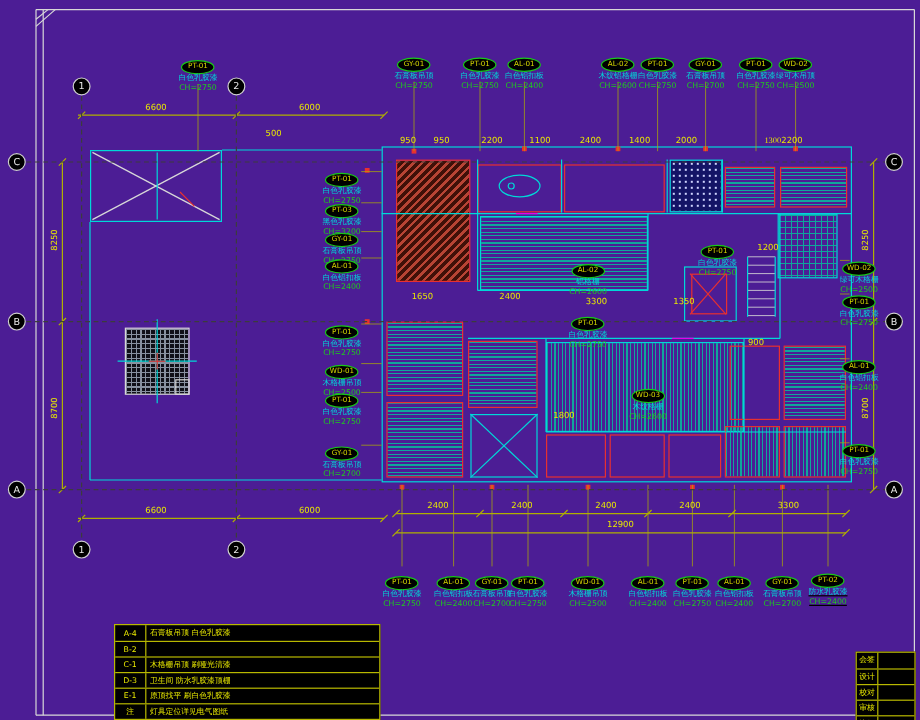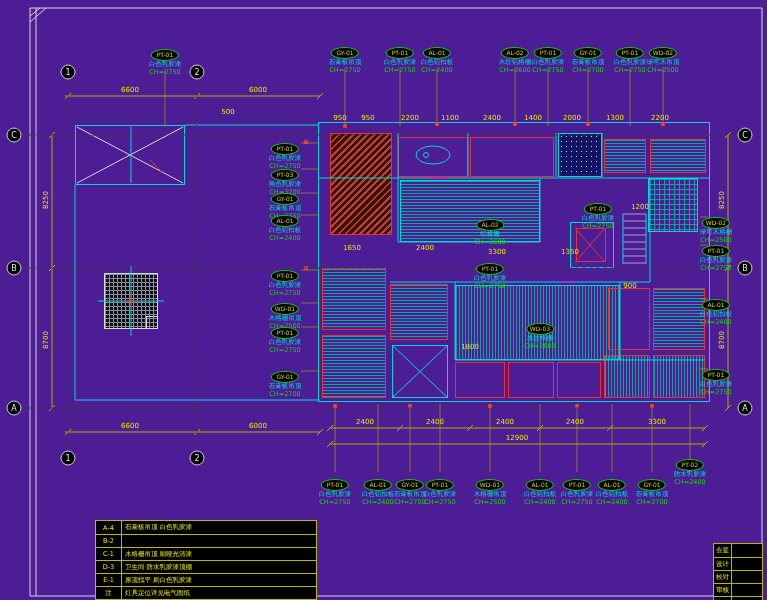--- a/index.html
+++ b/index.html
@@ -215,21 +215,21 @@
     <div class="tag" style="left: 716px; top: 364px;"><div class="ell">PT-01</div><div class="m">白色乳胶漆</div><div class="h">CH=2750</div></div>
     <div class="tag" style="left: 335px; top: 474px;"><div class="ell">PT-01</div><div class="m">白色乳胶漆</div><div class="h">CH=2750</div></div>
     <div class="tag" style="left: 378px; top: 474px;"><div class="ell">AL-01</div><div class="m">白色铝扣板</div><div class="h">CH=2400</div></div>
     <div class="tag" style="left: 410px; top: 474px;"><div class="ell">GY-01</div><div class="m">石膏板吊顶</div><div class="h">CH=2700</div></div>
     <div class="tag" style="left: 440px; top: 474px;"><div class="ell">PT-01</div><div class="m">白色乳胶漆</div><div class="h">CH=2750</div></div>
     <div class="tag" style="left: 490px; top: 474px;"><div class="ell">WD-01</div><div class="m">木格栅吊顶</div><div class="h">CH=2500</div></div>
     <div class="tag" style="left: 540px; top: 474px;"><div class="ell">AL-01</div><div class="m">白色铝扣板</div><div class="h">CH=2400</div></div>
     <div class="tag" style="left: 577px; top: 474px;"><div class="ell">PT-01</div><div class="m">白色乳胶漆</div><div class="h">CH=2750</div></div>
     <div class="tag" style="left: 612px; top: 474px;"><div class="ell">AL-01</div><div class="m">白色铝扣板</div><div class="h">CH=2400</div></div>
     <div class="tag" style="left: 652px; top: 474px;"><div class="ell">GY-01</div><div class="m">石膏板吊顶</div><div class="h">CH=2700</div></div>
-    <div class="tag" style="left: 690px; top: 454px;"><div class="ell">PT-02</div><div class="m">防水乳胶漆</div><div class="h">CH=2400</div></div>
+    <div class="tag" style="left: 690px; top: 472px; text-decoration: underline;"><div class="ell">PT-02</div><div class="m">防水乳胶漆</div><div class="h">CH=2400</div></div>
     <div class="tag" style="left: 490px; top: 214px;"><div class="ell">AL-02</div><div class="m">铝格栅</div><div class="h">CH=2600</div></div>
     <div class="tag" style="left: 490px; top: 258px;"><div class="ell">PT-01</div><div class="m">白色乳胶漆</div><div class="h">CH=2750</div></div>
     <div class="tag" style="left: 540px; top: 318px;"><div class="ell">WD-03</div><div class="m">木纹格栅</div><div class="h">CH=2600</div></div>
     <div class="tag" style="left: 598px; top: 198px;"><div class="ell">PT-01</div><div class="m">白色乳胶漆</div><div class="h">CH=2750</div></div>
     <div class="t yel" style="left: 130px; top: 90px;">6600</div>
     <div class="t yel" style="left: 258px; top: 90px;">6000</div>
     <div class="t yel" style="left: 130px; top: 426px;">6600</div>
     <div class="t yel" style="left: 258px; top: 426px;">6000</div>
     <div class="t yel" style="left: 365px; top: 422px;">2400</div>
     <div class="t yel" style="left: 435px; top: 422px;">2400</div>
@@ -242,21 +242,21 @@
     <div class="t yel rot" style="left: 722px; top: 200px;">8250</div>
     <div class="t yel rot" style="left: 722px; top: 340px;">8700</div>
     <div class="t yel" style="left: 228px; top: 112px;">500</div>
     <div class="t yel" style="left: 340px; top: 118px;">950</div>
     <div class="t yel" style="left: 368px; top: 118px;">950</div>
     <div class="t yel" style="left: 410px; top: 118px;">2200</div>
     <div class="t yel" style="left: 450px; top: 118px;">1100</div>
     <div class="t yel" style="left: 492px; top: 118px;">2400</div>
     <div class="t yel" style="left: 533px; top: 118px;">1400</div>
     <div class="t yel" style="left: 572px; top: 118px;">2000</div>
-    <div class="t yel" style="left: 615px; top: 118px;">1300</div>
+    <div class="t yel" style="left: 644px; top: 118px; font-family: Liberation Serif, serif;">1300</div>
     <div class="t yel" style="left: 660px; top: 118px;">2200</div>
     <div class="t yel" style="left: 352px; top: 248px;">1650</div>
     <div class="t yel" style="left: 425px; top: 248px;">2400</div>
     <div class="t yel" style="left: 497px; top: 252px;">3300</div>
     <div class="t yel" style="left: 570px; top: 252px;">1350</div>
     <div class="t yel" style="left: 640px; top: 207px;">1200</div>
     <div class="t yel" style="left: 630px; top: 286px;">900</div>
     <div class="t yel" style="left: 470px; top: 347px;">1800</div>
     <div class="axis" style="left: 68px; top: 72px;">1</div>
     <div class="axis" style="left: 68px; top: 458px;">1</div>

